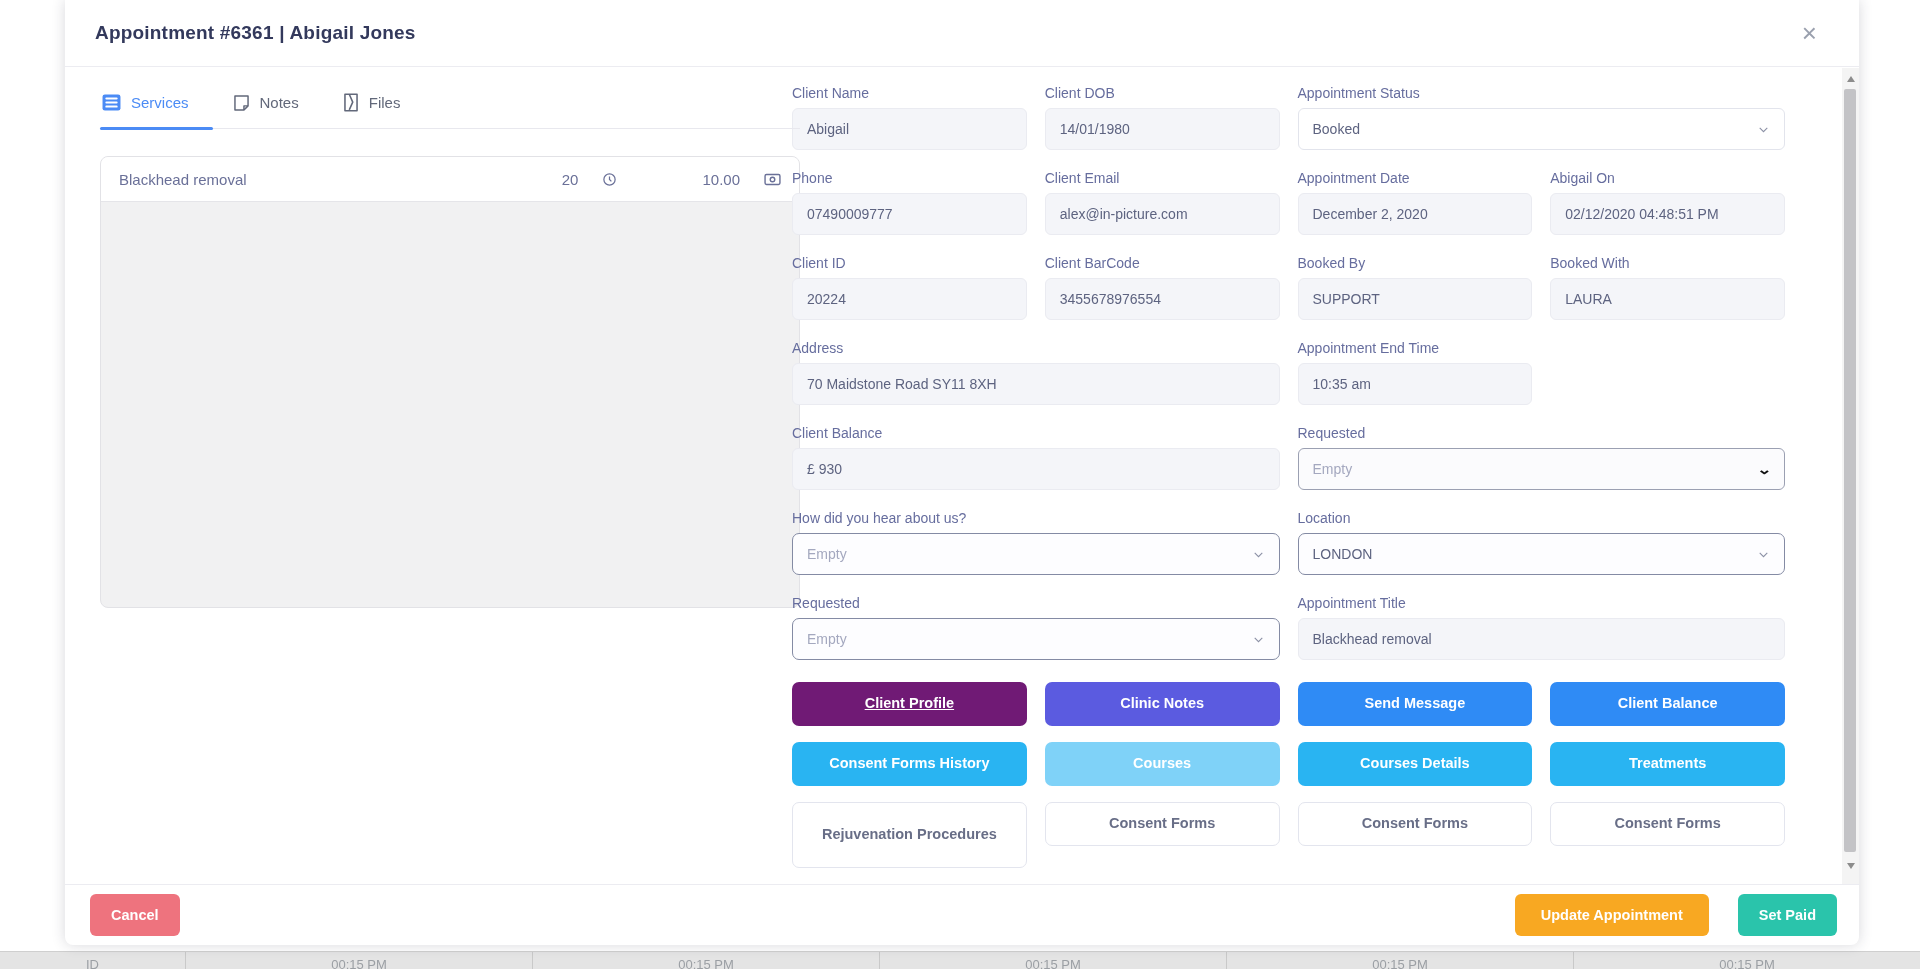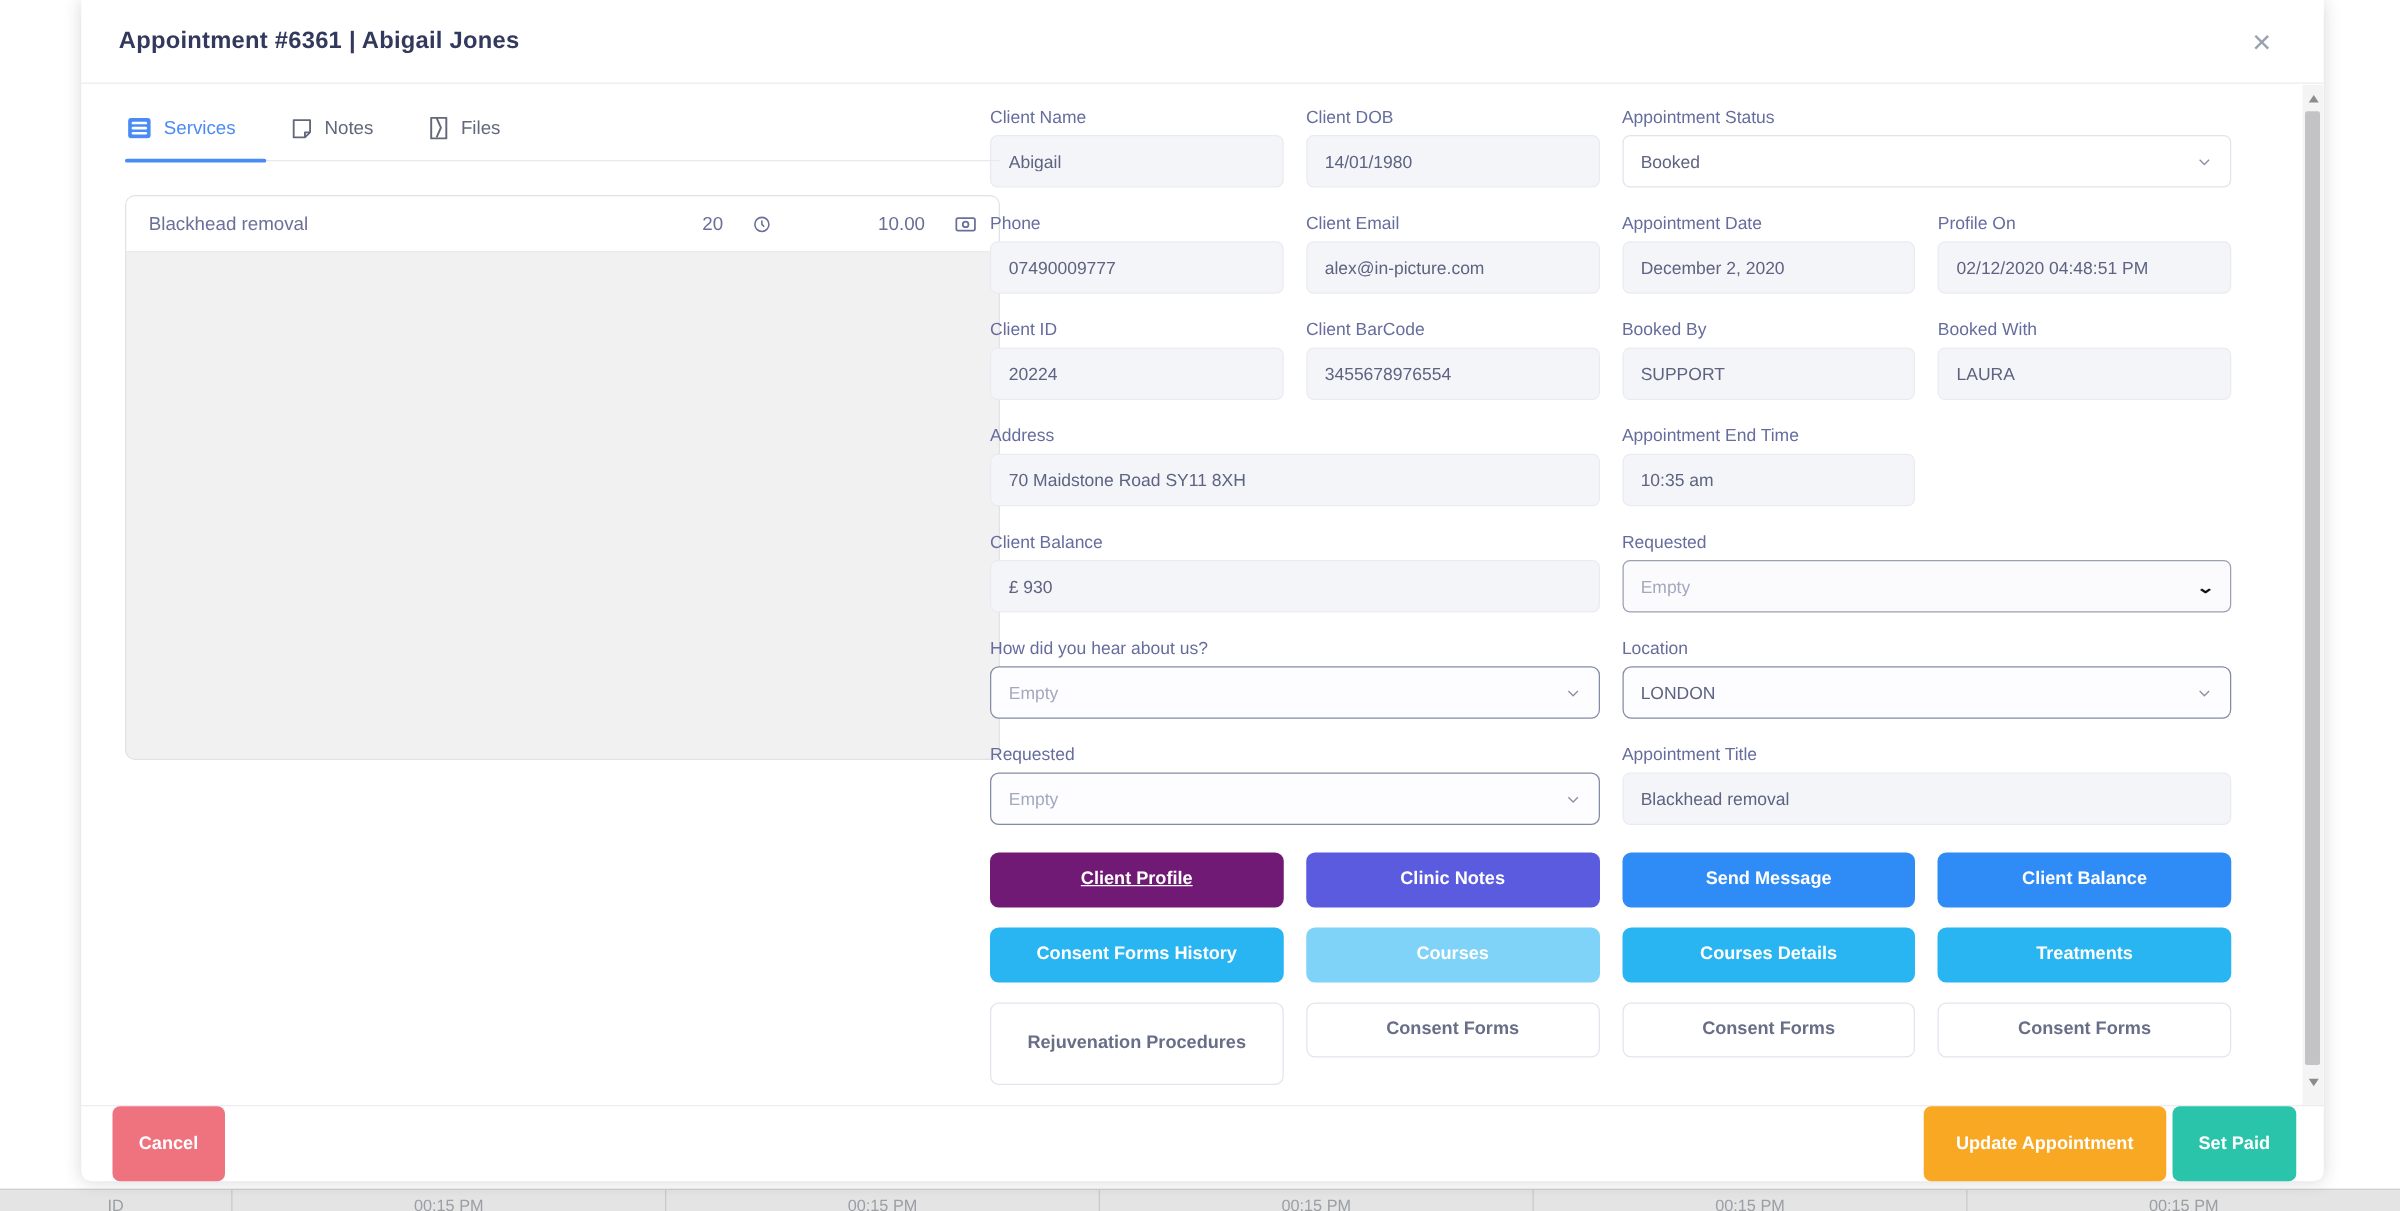--- a/index.html
+++ b/index.html
@@ -77,25 +77,25 @@
   .sb-up { top:2px; } .sb-down { bottom:10px; }
   .tri-up { width:0; height:0; border-left:4px solid transparent;
     border-right:4px solid transparent; border-bottom:6px solid #8c8c8c; }
   .tri-down { width:0; height:0; border-left:4px solid transparent;
     border-right:4px solid transparent; border-top:6px solid #8c8c8c; }
   .sb-thumb { position:absolute; left:2px; width:12px; top:21px; bottom:32px;
     background:#c3c3c6; border-radius:2px; cursor:grab; }
 
   
   .modal-footer { flex:none; height:61px; border-top:1px solid #ececf1;
-    display:flex; padding:0 22px 0 25px; }
+    display:flex; align-items:center; padding:0 22px 0 25px; }
   .btn { border:none; border-radius:6px; color:#fff; font-size:14.5px; font-weight:700;
     padding:13px 21px; cursor:pointer; font-family:"Liberation Sans", sans-serif; }
   .btn-cancel { background:#ee737e; }
-  .footer-right { margin-left:auto; display:flex; gap:5px; }
+  .footer-right { margin-left:auto; display:flex; gap:29px; }
   .btn-update { background:#f8a822; padding:13px 26px; }
   .btn-paid { background:#2ac4ab; }
 
   svg { display:block; }
 </style>
 </head>
 <body>
 
 <div class="bg-strip" id="bg-strip">
     <div class="bg-cell">ID</div>
@@ -212,21 +212,21 @@
               <span class="val">alex@in-picture.com</span>
             </div>
           </div>
           <div class="field">
             <span class="field-label">Appointment Date</span>
             <div class="control c-grey">
               <span class="val">December 2, 2020</span>
             </div>
           </div>
           <div class="field">
-            <span class="field-label">Profile On</span>
+            <span class="field-label">Abigail On</span>
             <div class="control c-grey">
               <span class="val">02/12/2020 04:48:51 PM</span>
             </div>
           </div>
           <div class="field">
             <span class="field-label">Client ID</span>
             <div class="control c-grey">
               <span class="val">20224</span>
             </div>
           </div>

